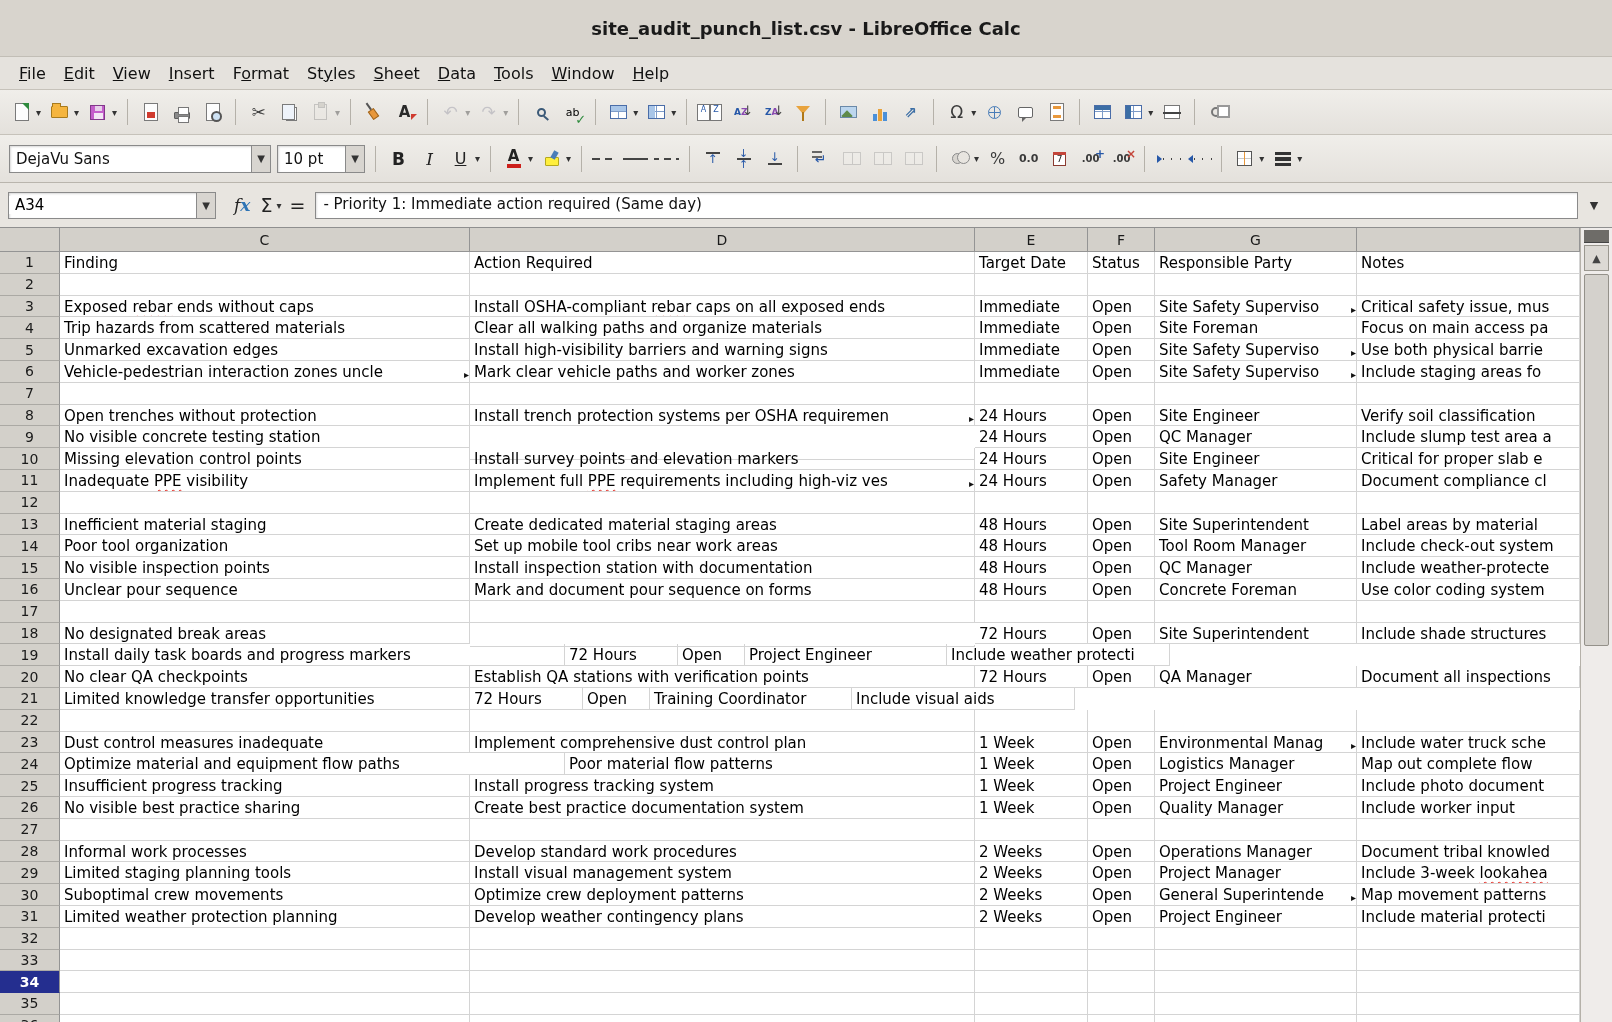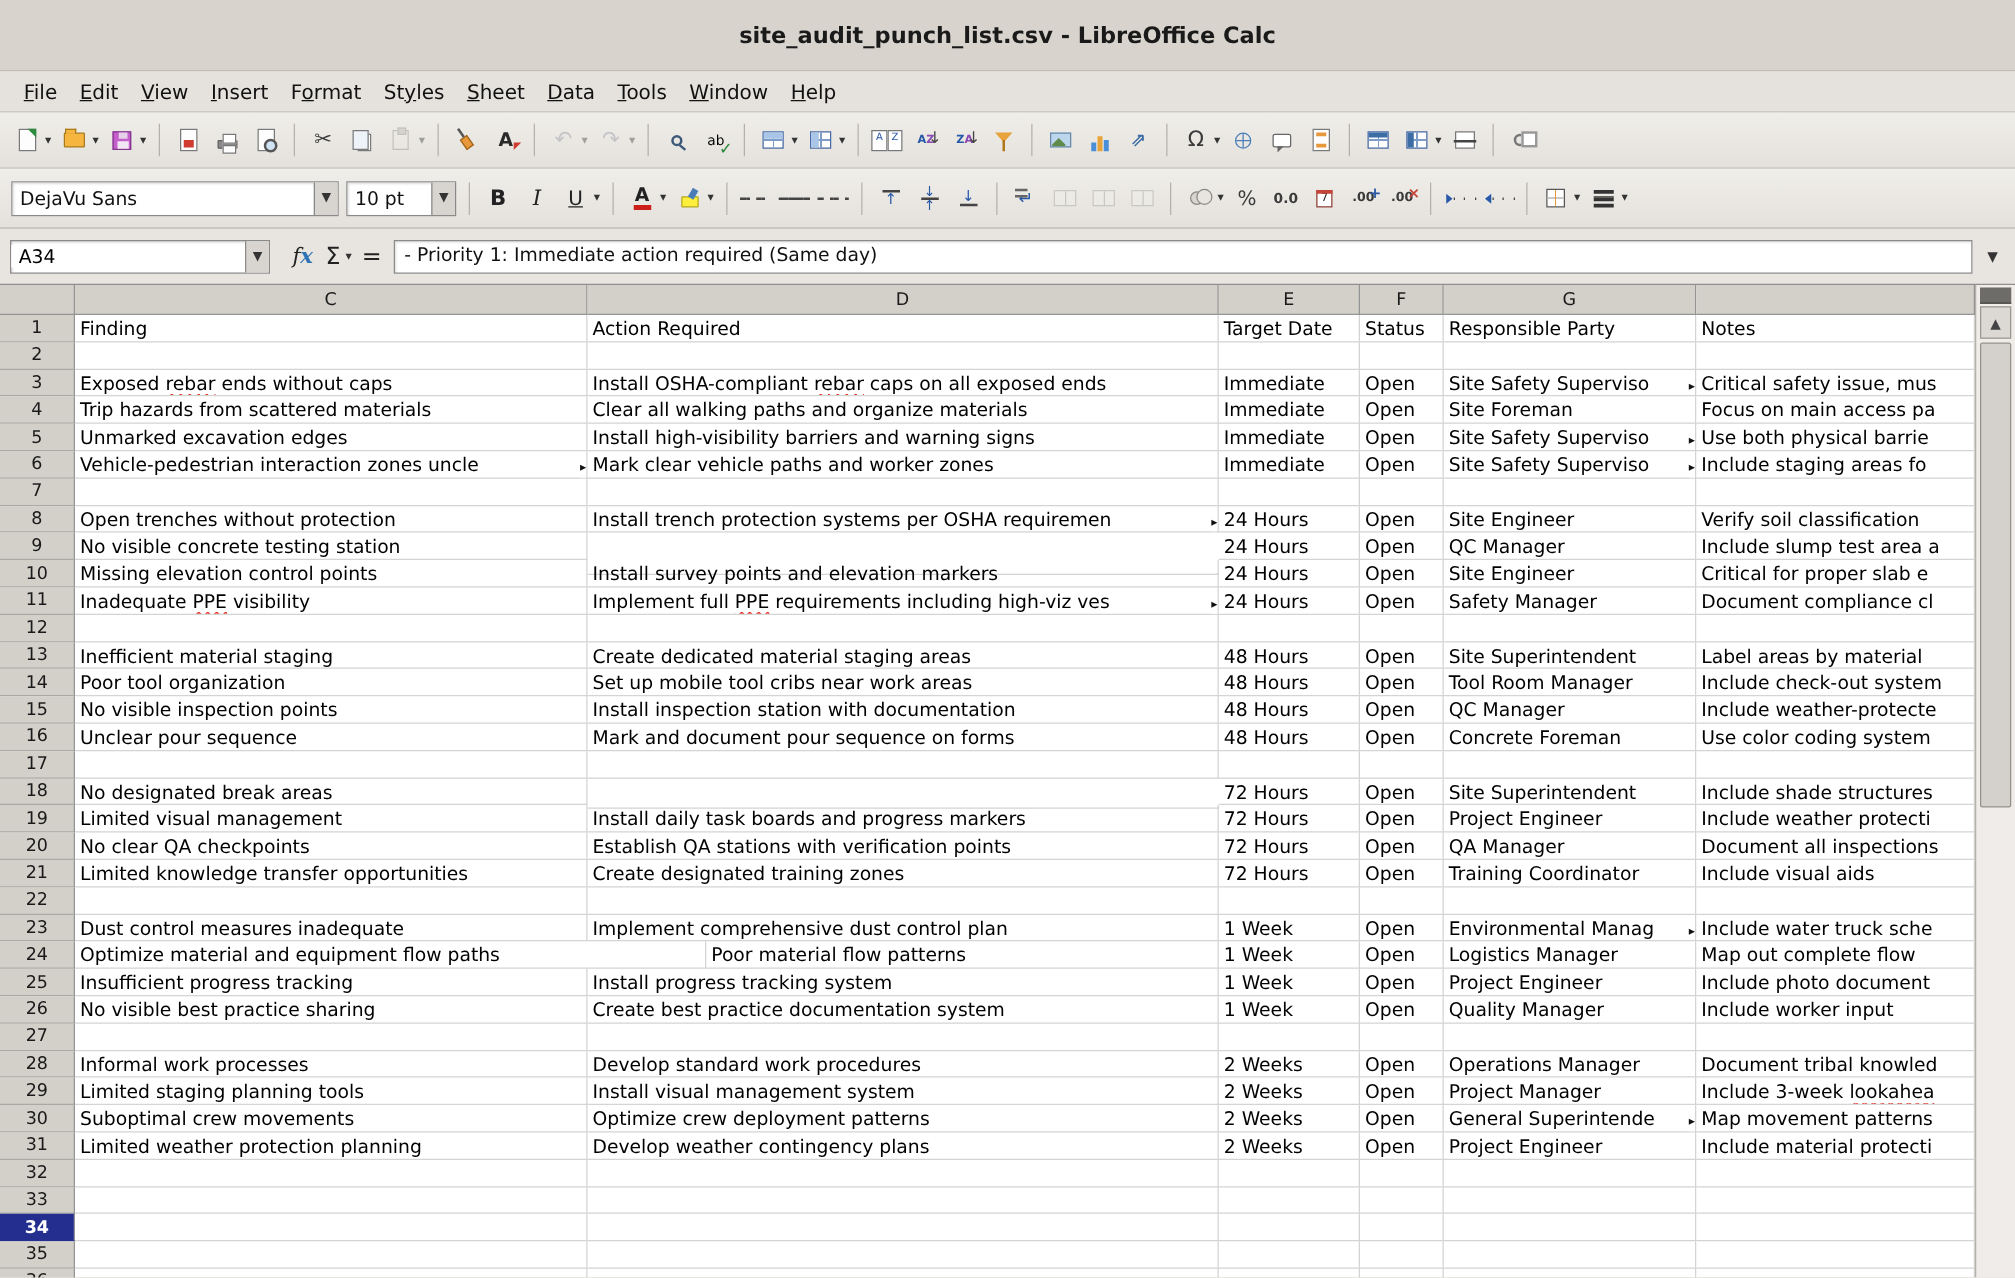--- a/index.html
+++ b/index.html
@@ -698,40 +698,38 @@
         <div class="rowhead">18</div>
         <div class="cell" style="width: 410px;">No designated break areas</div>
         <div class="cell" style="width: 505px; margin-top: 22px;">Set up proper rest/water stations</div>
         <div class="cell" style="width: 113px;">72 Hours</div>
         <div class="cell" style="width: 67px;">Open</div>
         <div class="cell" style="width: 202px;">Site Superintendent</div>
         <div class="cell" style="width: 223px;">Include shade structures</div>
       </div>
       <div class="grid-row">
         <div class="rowhead">19</div>
-        <div class="cell" style="width: 410px;">Limited visual management</div>
         <div class="cell" style="width: 505px;">Install daily task boards and progress markers</div>
         <div class="cell" style="width: 113px;">72 Hours</div>
         <div class="cell" style="width: 67px;">Open</div>
         <div class="cell" style="width: 202px;">Project Engineer</div>
         <div class="cell" style="width: 223px;">Include weather protecti</div>
       </div>
       <div class="grid-row">
         <div class="rowhead">20</div>
         <div class="cell" style="width: 410px;">No clear QA checkpoints</div>
         <div class="cell" style="width: 505px;">Establish QA stations with verification points</div>
         <div class="cell" style="width: 113px;">72 Hours</div>
         <div class="cell" style="width: 67px;">Open</div>
         <div class="cell" style="width: 202px;">QA Manager</div>
         <div class="cell" style="width: 223px;">Document all inspections</div>
       </div>
       <div class="grid-row">
         <div class="rowhead">21</div>
         <div class="cell" style="width: 410px;">Limited knowledge transfer opportunities</div>
-        <div class="cell" style="width: 505px;">Create designated training zones</div>
         <div class="cell" style="width: 113px;">72 Hours</div>
         <div class="cell" style="width: 67px;">Open</div>
         <div class="cell" style="width: 202px;">Training Coordinator</div>
         <div class="cell" style="width: 223px;">Include visual aids</div>
       </div>
       <div class="grid-row">
         <div class="rowhead">22</div>
         <div class="cell" style="width: 410px;"></div>
         <div class="cell" style="width: 505px;"></div>
         <div class="cell" style="width: 113px;"></div>

